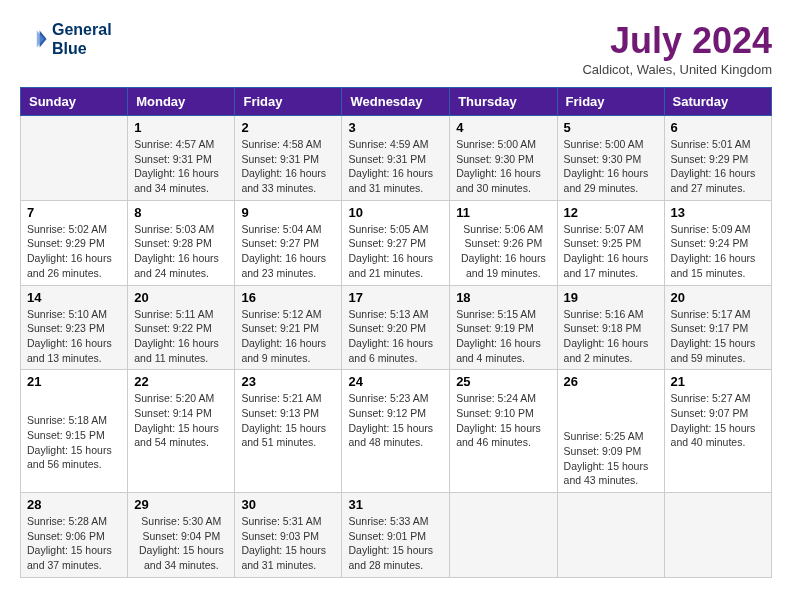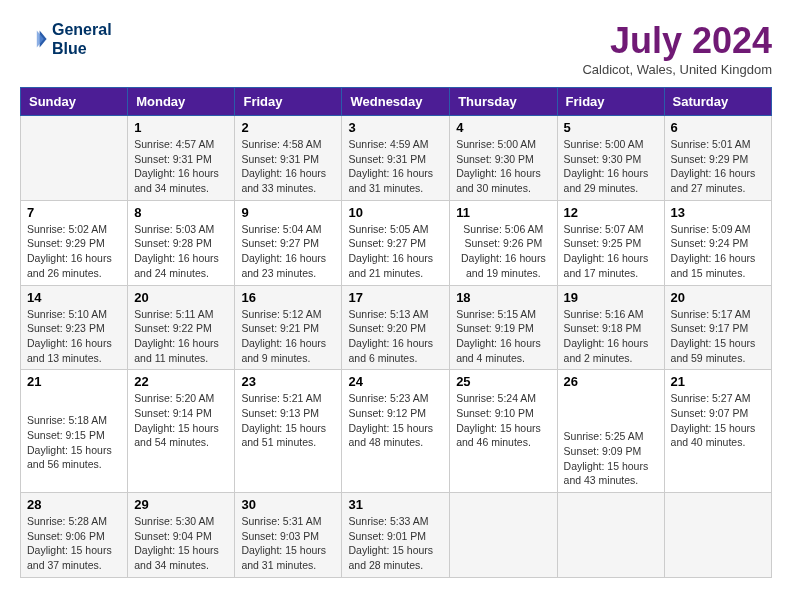--- a/index.html
+++ b/index.html
@@ -319,21 +319,21 @@
       <tr>
         <td>
           <span class="day-number">28</span>
           <div class="day-info" style="white-space: pre-line;">Sunrise: 5:28 AM
 Sunset: 9:06 PM
 Daylight: 15 hours
 and 37 minutes.</div>
         </td>
         <td>
           <span class="day-number">29</span>
-          <div class="day-info" style="white-space: pre-line;">Sunrise: 5:30 AM
+          <div class="day-info" style="white-space: pre-line; text-align: center;">Sunrise: 5:30 AM
 Sunset: 9:04 PM
 Daylight: 15 hours
 and 34 minutes.</div>
         </td>
         <td>
           <span class="day-number">30</span>
           <div class="day-info" style="white-space: pre-line;">Sunrise: 5:31 AM
 Sunset: 9:03 PM
 Daylight: 15 hours
 and 31 minutes.</div>

